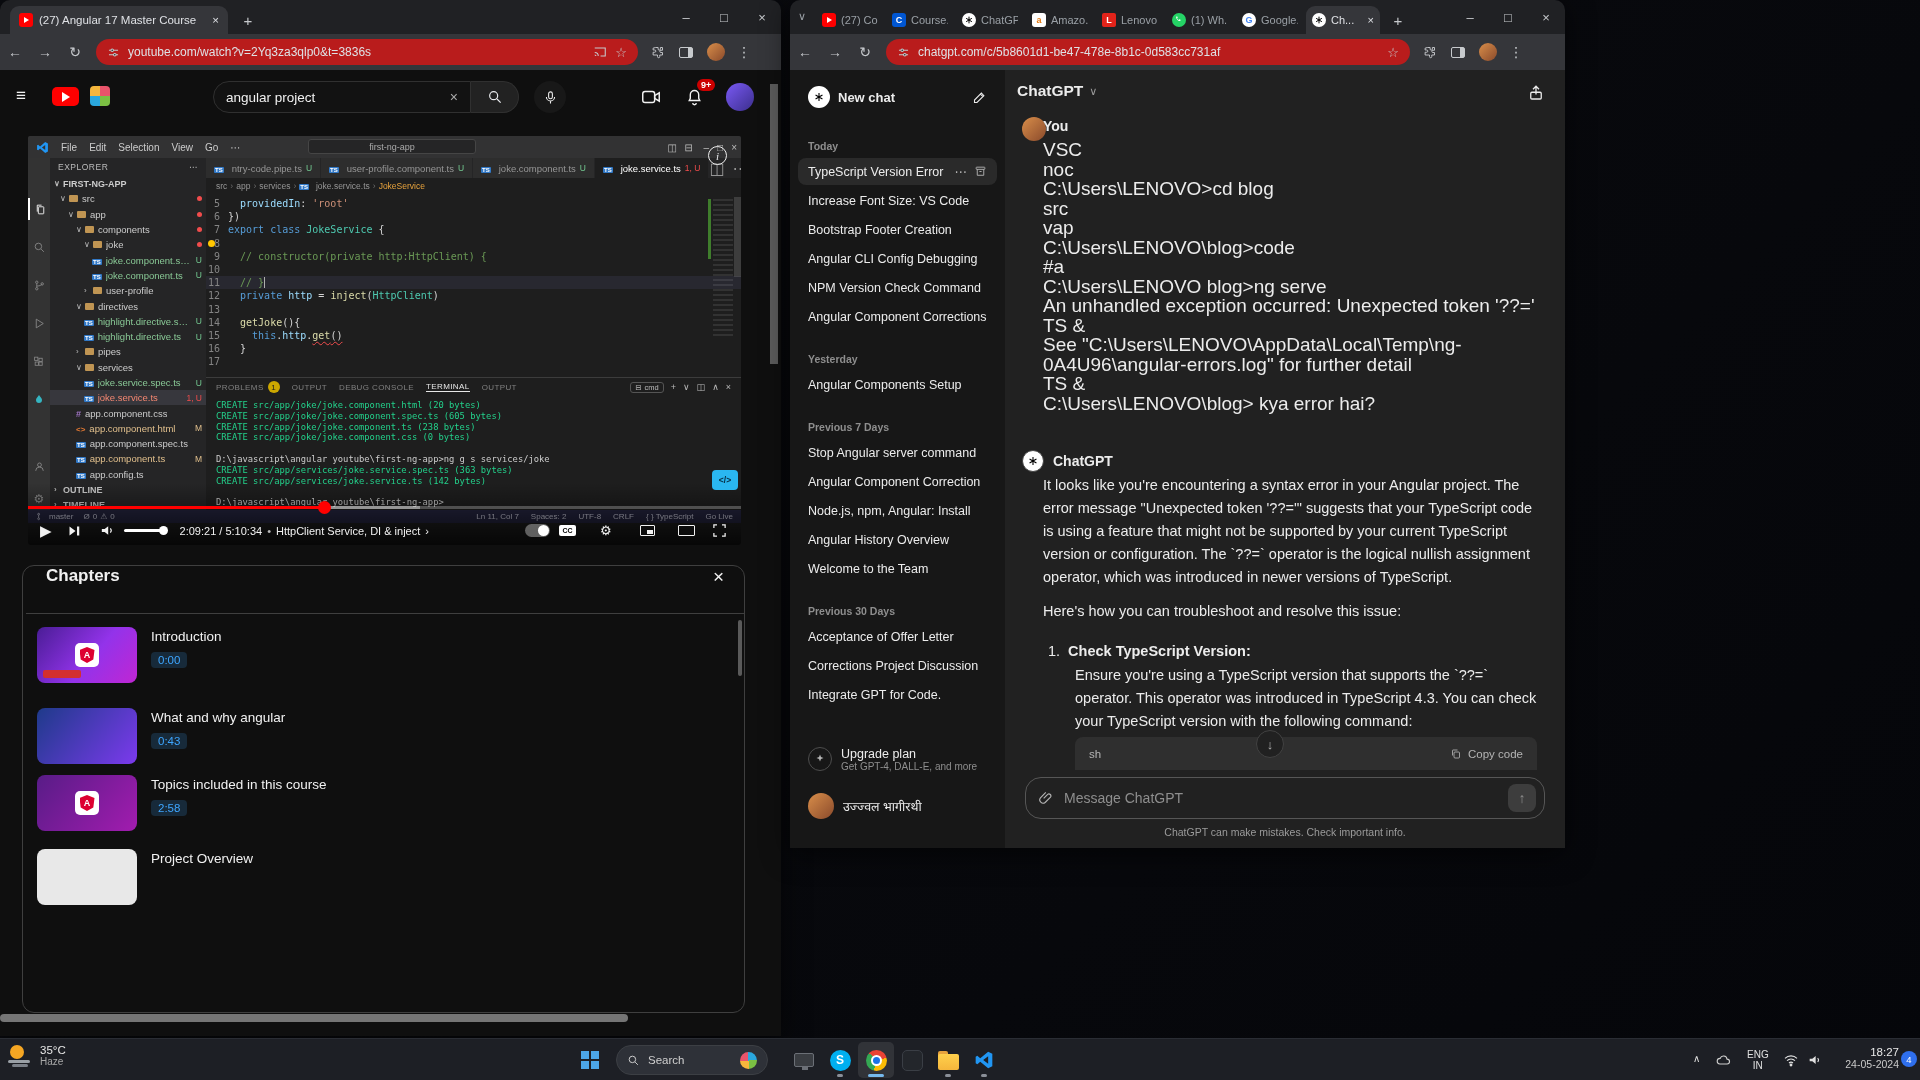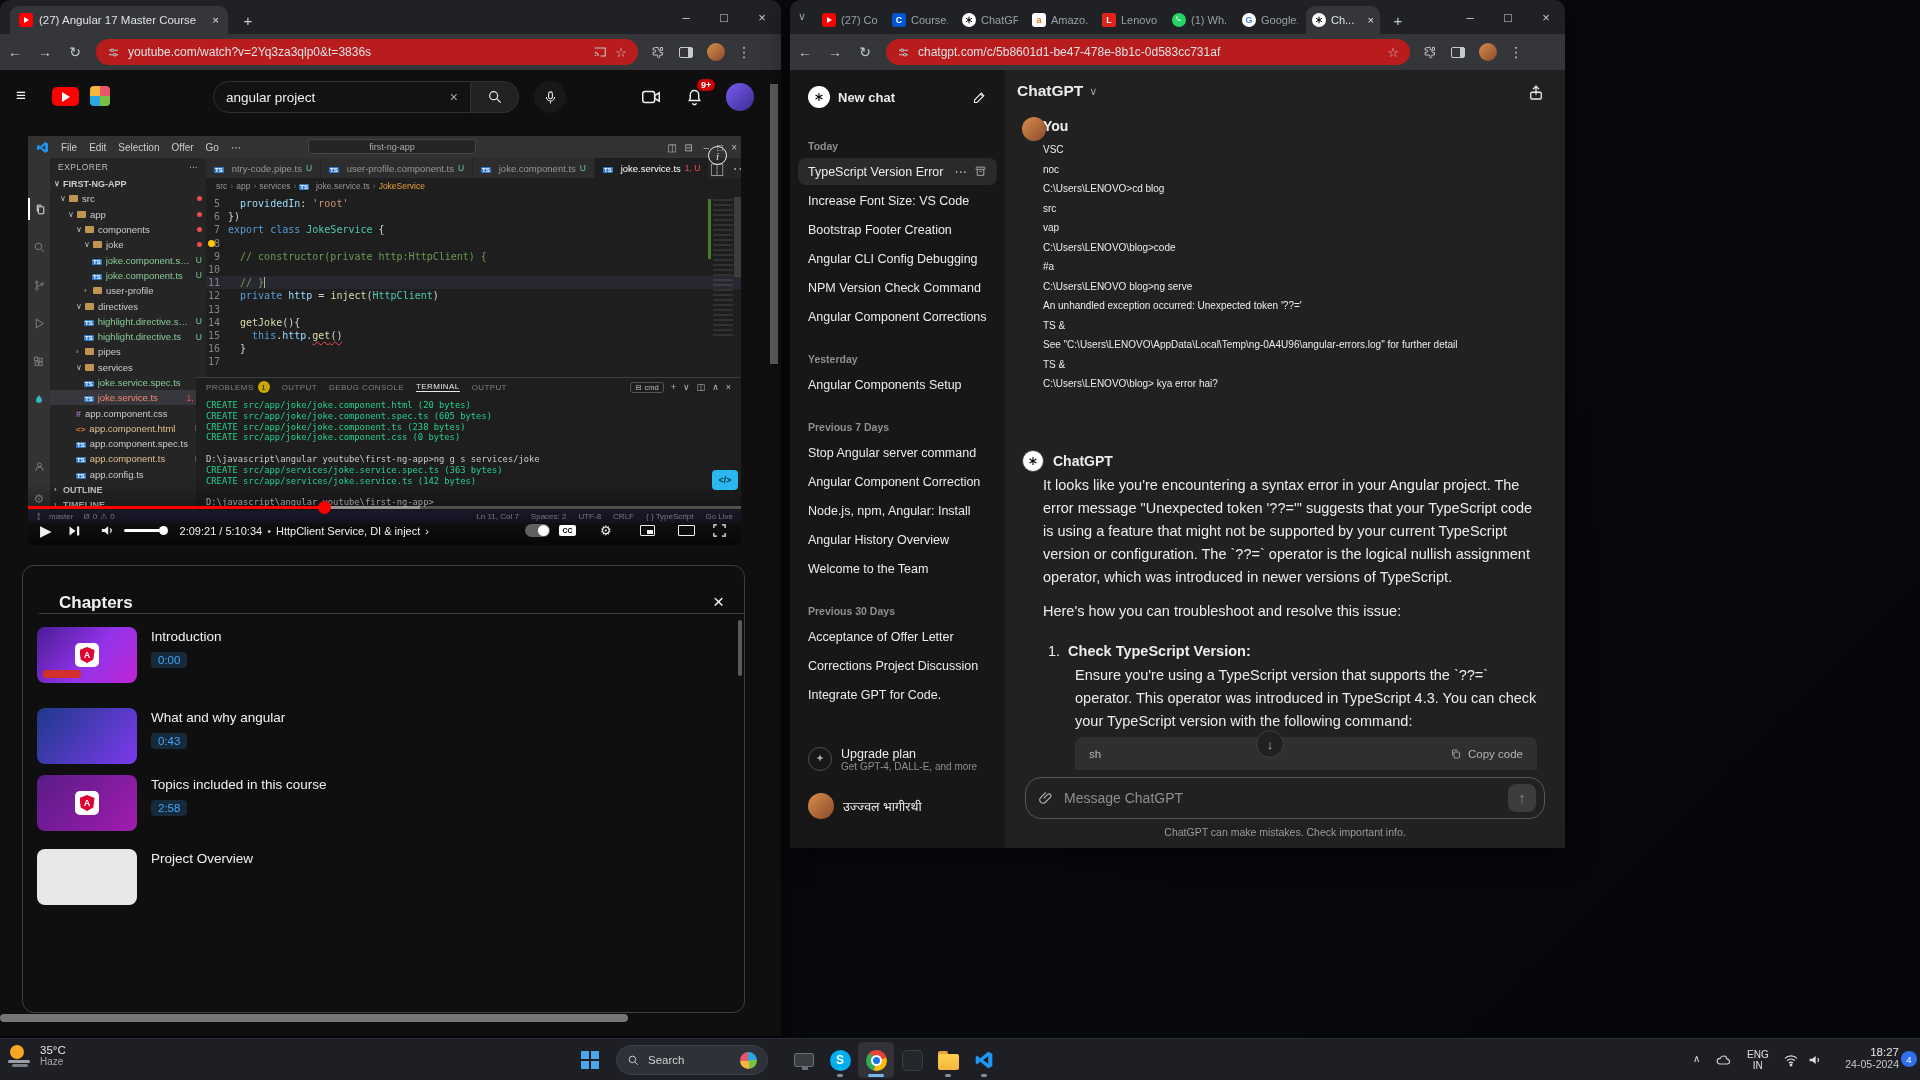--- a/index.html
+++ b/index.html
@@ -77,21 +77,21 @@
   .cl{position:relative;display:flex;height:13.2px;line-height:13.2px;font-family:"DejaVu Sans Mono",monospace;font-size:10px;white-space:pre}
   .cl.hl{background:#282830}
   .g{width:22px;text-align:right;color:#858585;padding-right:8px;flex:none}
   .kw{color:#569cd6}.ty{color:#4ec9b0}.fn{color:#dcdcaa}.vr{color:#9cdcfe}.st{color:#ce9178}.cm{color:#6a9955}.pl{color:#d4d4d4}
   .eru{text-decoration:underline wavy #f14c4c 1px;text-underline-offset:2px}
   .crt{width:1px;background:#aeafad;height:11px;align-self:center}
   .bulb{position:absolute;left:2px;top:3px;width:7px;height:7px;border-radius:50%;background:#ffc601}
   .mmap{position:absolute;right:8px;top:6px;width:20px;height:140px;background:repeating-linear-gradient(180deg,rgba(255,255,255,.09) 0 2px,transparent 2px 5px)}
   .mmg{position:absolute;right:30px;top:6px;width:3px;height:60px;background:#3f7d2c}
   .vsbar{position:absolute;right:0;top:4px;width:7px;height:80px;background:rgba(121,121,121,.35)}
-  .vpanel{position:absolute;left:168px;top:241px;right:0;height:133px;background:#1e1e1e;border-top:1px solid #3c3c3c}
+  .vpanel{position:absolute;left:178px;top:241px;right:0;height:133px;background:#1e1e1e;border-top:1px solid #3c3c3c}
   .ptab{font-size:8px;letter-spacing:.4px;color:#808080;display:flex;align-items:center;gap:4px;white-space:nowrap}
   .ptab.on{color:#e7e7e7;border-bottom:1px solid #e7e7e7}
   .pb{min-width:12px;height:12px;border-radius:6px;background:#cca700;color:#1e1e1e;font-size:8px;display:flex;align-items:center;justify-content:center;padding:0 3px}
   .tl{height:10.8px;line-height:10.8px;font-family:"DejaVu Sans Mono",monospace;font-size:8.8px;color:#ccc;white-space:pre;overflow:hidden}
   .tg{color:#23d18b}
   .vstatus{position:absolute;left:0;right:0;top:374px;height:13px;background:#24243e;display:flex;align-items:center;font-size:8px;color:#c8c8d8;gap:10px;padding:0 8px}
   .vshade{position:absolute;left:0;right:0;bottom:0;height:62px;background:linear-gradient(180deg,rgba(0,0,0,0),rgba(0,0,0,.78))}
   .vctrl{position:absolute;left:0;right:0;top:380px;height:29px;display:flex;align-items:center;color:#f1f1f1}
   .ccbox{width:17px;height:11px;background:#fff;border-radius:2px;color:#000;font-size:7px;font-weight:bold;display:flex;align-items:center;justify-content:center}
   .thr{width:17px;height:11px;border:1.5px solid #f1f1f1;border-radius:1px}
@@ -112,21 +112,21 @@
   .chtt{font-size:13.5px;font-weight:500;color:#f1f1f1;margin-top:2px}
   .cbdg{display:inline-block;margin-top:8px;padding:2px 7px;border-radius:4px;background:rgba(62,166,255,.18);color:#3ea6ff;font-size:11.5px;font-weight:500}
   .cbdg:empty{display:none}
   
   #gsb{position:absolute;left:0;top:70px;width:215px;bottom:0;background:#171717}
   .sbh{position:absolute;left:18px;font-size:10.5px;font-weight:bold;color:#8e8e8e}
   .sbi{position:absolute;left:8px;width:199px;height:27px;border-radius:8px;display:flex;align-items:center;padding:0 10px;font-size:12.5px;color:#ececec}
   .sbi .tx1{white-space:nowrap;overflow:hidden;text-overflow:ellipsis;flex:1}
   .sbi.act{background:#2a2a2a}
   #gmain{position:absolute;left:215px;top:70px;right:0;bottom:0;background:#212121}
-  .msgtxt{font-size:10px;line-height:19.5px;color:#ececec}
+  .msgtxt{font-size:19px;line-height:19.5px;color:#ececec}
   .ptxt{font-size:14.5px;line-height:23px;color:#ececec}
   .codehdr{position:absolute;height:34px;background:#2f2f2f;border-radius:8px 8px 0 0;display:flex;align-items:center;padding:0 14px;font-size:11.5px;color:#b4b4b4}
   .composer{position:absolute;left:0;right:0;bottom:0;height:78px;background:#212121}
   .cinput{position:absolute;left:20px;top:7px;width:520px;height:42px;border:1px solid #565656;border-radius:16px;display:flex;align-items:center;padding:0 8px 0 12px;gap:10px}
   .sendbtn{margin-left:auto;width:28px;height:28px;border-radius:8px;background:#3d3d3d;display:flex;align-items:center;justify-content:center;color:#8f8f8f;font-size:14px}
   .scrollbtn{position:absolute;width:28px;height:28px;border-radius:50%;background:#212121;border:1px solid #424242;display:flex;align-items:center;justify-content:center;color:#b4b4b4;font-size:13px;z-index:5}
   .knot{width:22px;height:22px;border-radius:50%;background:#fff;display:flex;align-items:center;justify-content:center;flex:none}
   
   #tbx{position:absolute;left:0;top:1038px;width:1920px;height:42px;background:rgba(30,32,38,.97);border-top:1px solid #2a2d34;display:block}
   .tbtn{position:absolute;top:3px;width:36px;height:36px;border-radius:5px;display:flex;align-items:center;justify-content:center}
@@ -238,21 +238,21 @@
     </div>
 
     <div class="video" style="left:28px;top:66px;width:713px;height:409px">
       <div class="vtitle">
         <svg viewBox="0 0 24 24" width="13">
             <path fill="#2196f3" d="M17 2l5 2.5v15L17 22l-9.5-8L4 17l-2-1V8l2-1 3.5 3L17 2zm0 5.5L11 12l6 4.5v-9z"></path>
           </svg>
         <span class="vmn">File</span>
         <span class="vmn">Edit</span>
         <span class="vmn">Selection</span>
-        <span class="vmn">Offer</span>
+        <span class="vmn">View</span>
         <span class="vmn">Go</span>
         <span class="vmn">⋯</span>
         <div class="vwsearch">
             <span>first-ng-app</span>
           </div>
         <span class="abs" style="right:64px;color:#bbb">◫</span>
         <span class="abs" style="right:48px;color:#bbb">⊟</span>
         <span class="abs" style="right:32px;color:#bbb">–</span>
         <span class="abs" style="right:18px;color:#bbb">□</span>
         <span class="abs" style="right:4px;color:#bbb">×</span>
@@ -588,21 +588,21 @@
         <span class="mini" style="position:absolute;left:612px"></span>
         <span class="thr" style="position:absolute;left:650px"></span>
         <svg style="position:absolute;left:684px" viewBox="0 0 24 24" width="15">
             <path d="M3 8V3h5M16 3h5v5M21 16v5h-5M8 21H3v-5" stroke="#f1f1f1" stroke-width="2" fill="none"></path>
           </svg>
       </div>
       <span class="abs" style="right:14px;top:10px;width:19px;height:19px;border:1.5px solid #eee;border-radius:50%;display:flex;align-items:center;justify-content:center;font-size:11px;font-style:italic;font-family:'Liberation Serif',serif;z-index:4">i</span>
     </div>
 
     <div class="chpanel" style="left:22px;top:495px;width:723px;height:448px">
-      <div style="position:absolute;left:16px;right:0;top:0;height:48px;border-bottom:1px solid #3f3f3f;display:flex;align-items:flex-end;padding:0 20px">
+      <div style="position:absolute;left:3px;right:0;top:0;height:48px;border-bottom:1px solid #3f3f3f;display:flex;align-items:flex-start;padding:0 20px">
         <span style="font-size:17px;font-weight:bold;color:#f1f1f1">Chapters</span>
         <span style="margin-left:auto;font-size:19px;color:#f1f1f1">×</span>
       </div>
       <div class="chit" style="top:52px">
         <span class="thumb th1">
             <span class="ang">
               <span class="as"></span>
             </span>
             <span class="strip"></span>
           </span>

